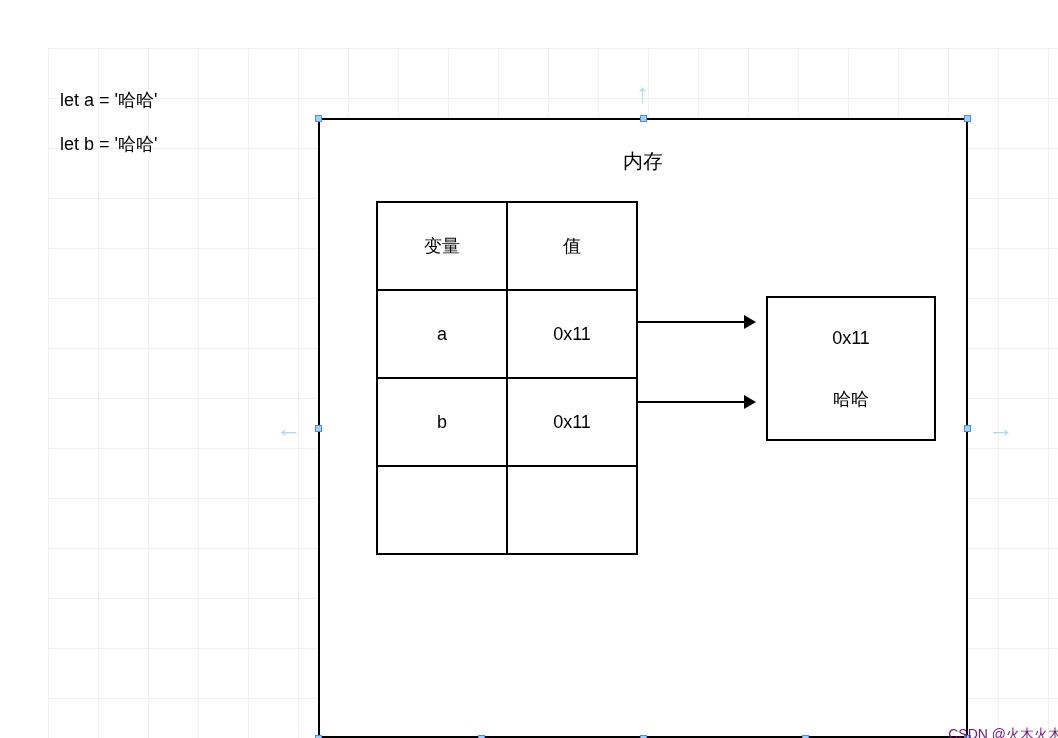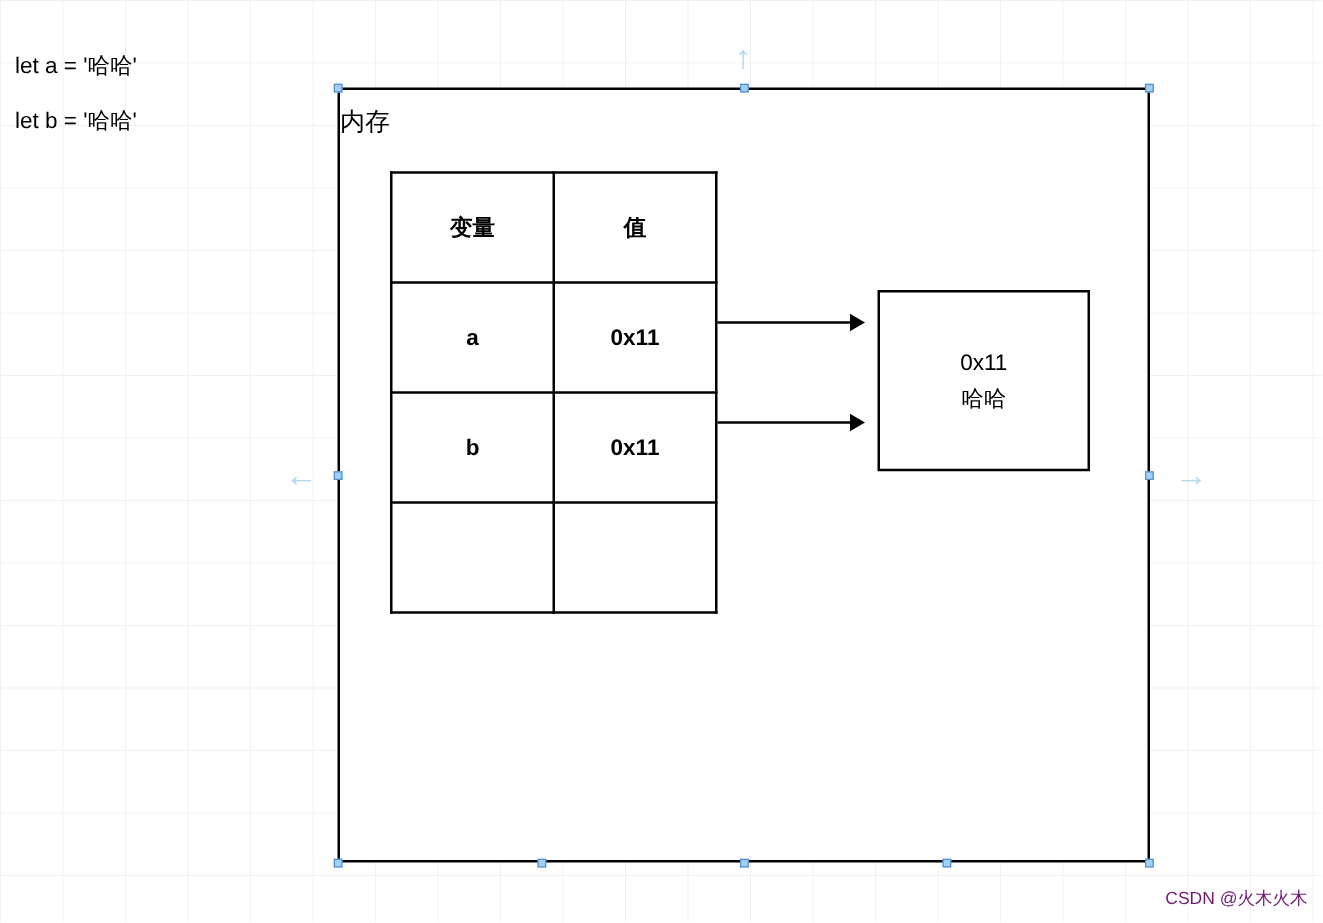--- a/index.html
+++ b/index.html
@@ -1,16 +1,16 @@
 <!DOCTYPE html>
 <html><head>
   <meta charset="utf-8">
   <style>
     * {
-      margin: 0;
+      margin: 16px;
       padding: 0;
       box-sizing: border-box;
     }
     body {
       width: 1058px;
       height: 738px;
       background: #ffffff;
       position: relative;
       font-family: Arial, sans-serif;
       overflow: hidden;
@@ -35,40 +35,39 @@
     .memory-box {
       position: absolute;
       left: 270px;
       top: 70px;
       width: 650px;
       height: 620px;
       border: 2px solid #000;
       background: #fff;
     }
     .memory-title {
-      text-align: left;
+      text-align: center;
       font-size: 20px;
       padding-top: 12px;
       color: #000;
     }
     .var-table {
       position: absolute;
       left: 40px;
       top: 65px;
       border-collapse: collapse;
     }
     .var-table td {
       border: 2px solid #000;
       width: 130px;
       height: 88px;
       text-align: center;
       vertical-align: middle;
       font-size: 18px;
       background: #fff;
-      font-weight: bold;
     }
     .heap-box {
       position: absolute;
       left: 430px;
       top: 160px;
       width: 170px;
       height: 145px;
       border: 2px solid #000;
       background: #fff;
       display: flex;

